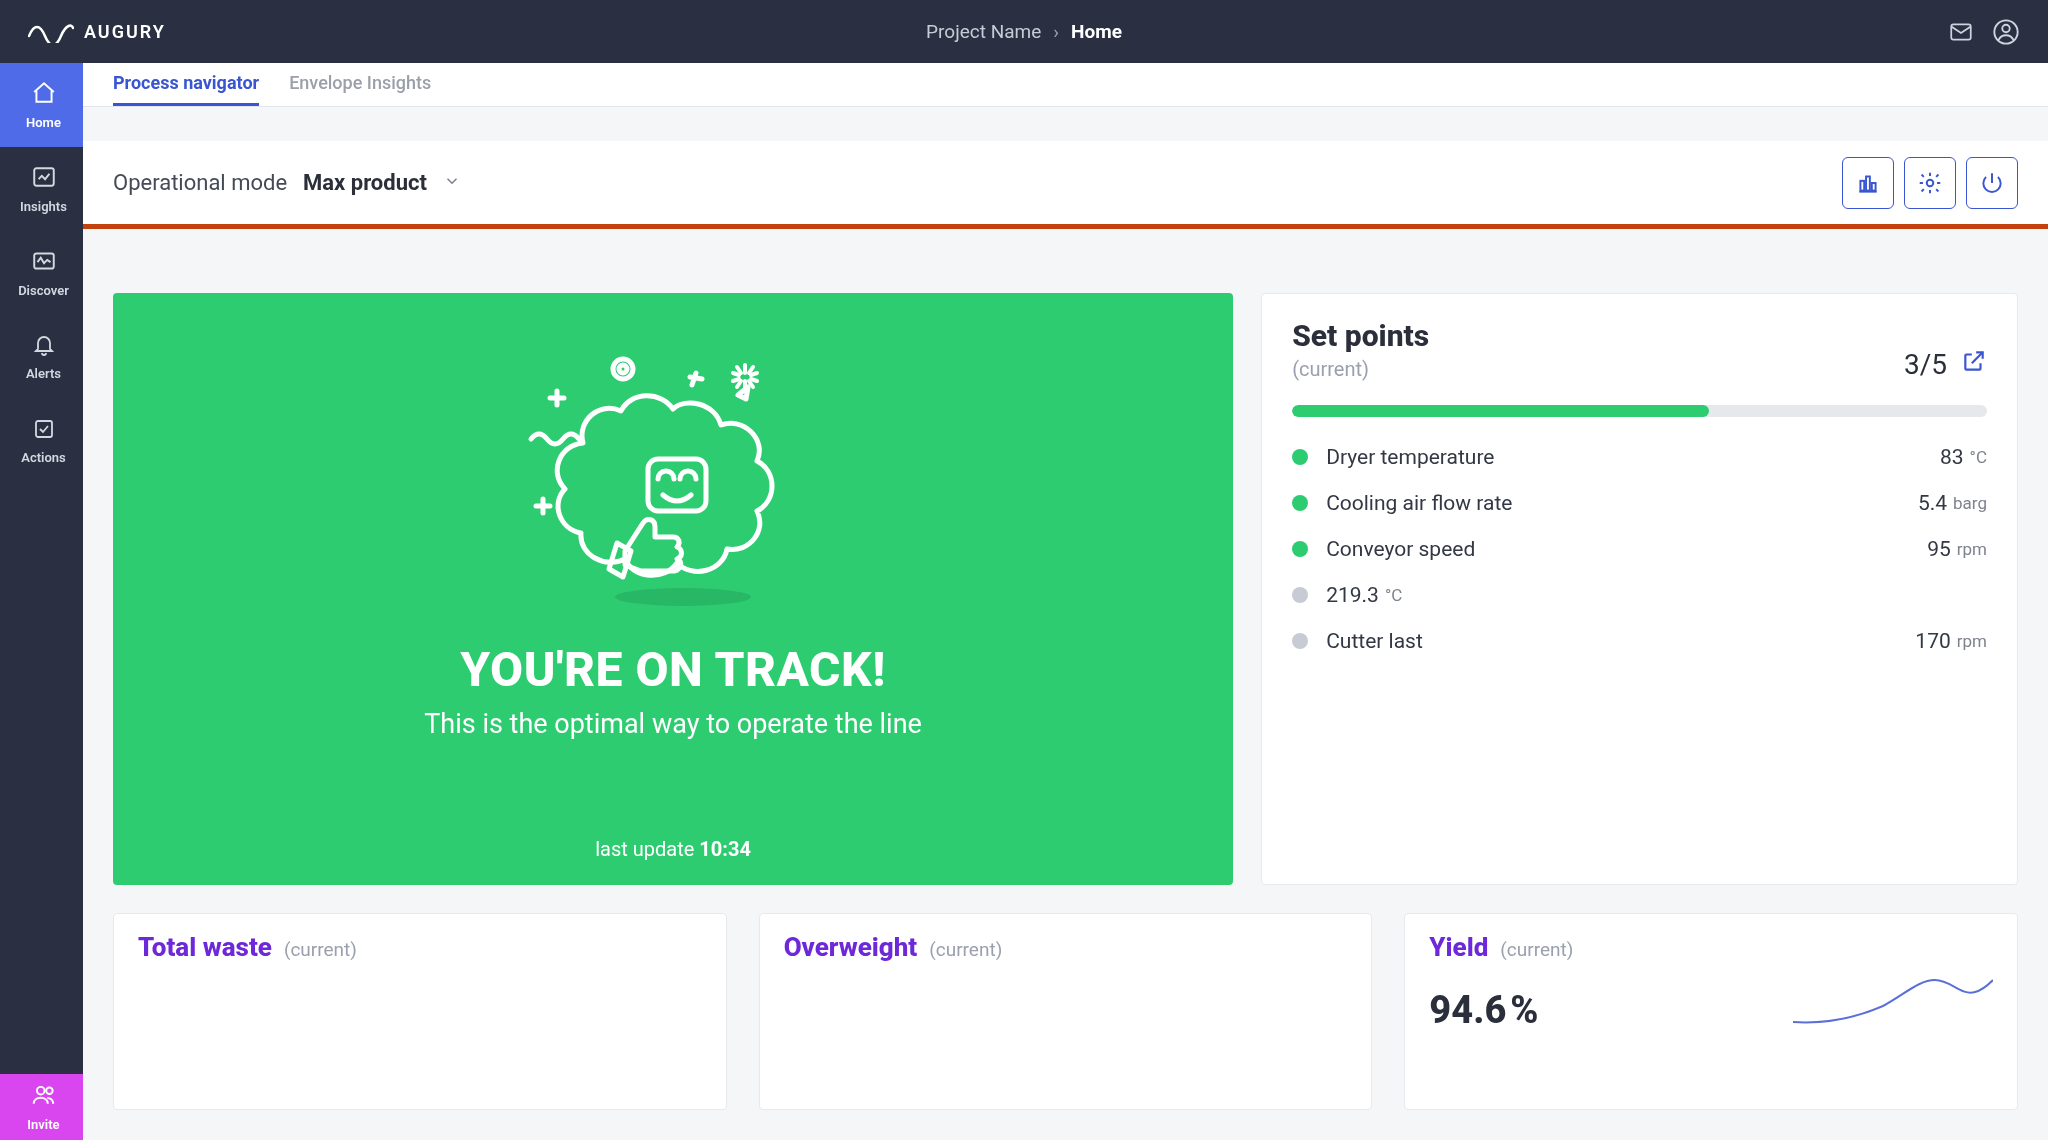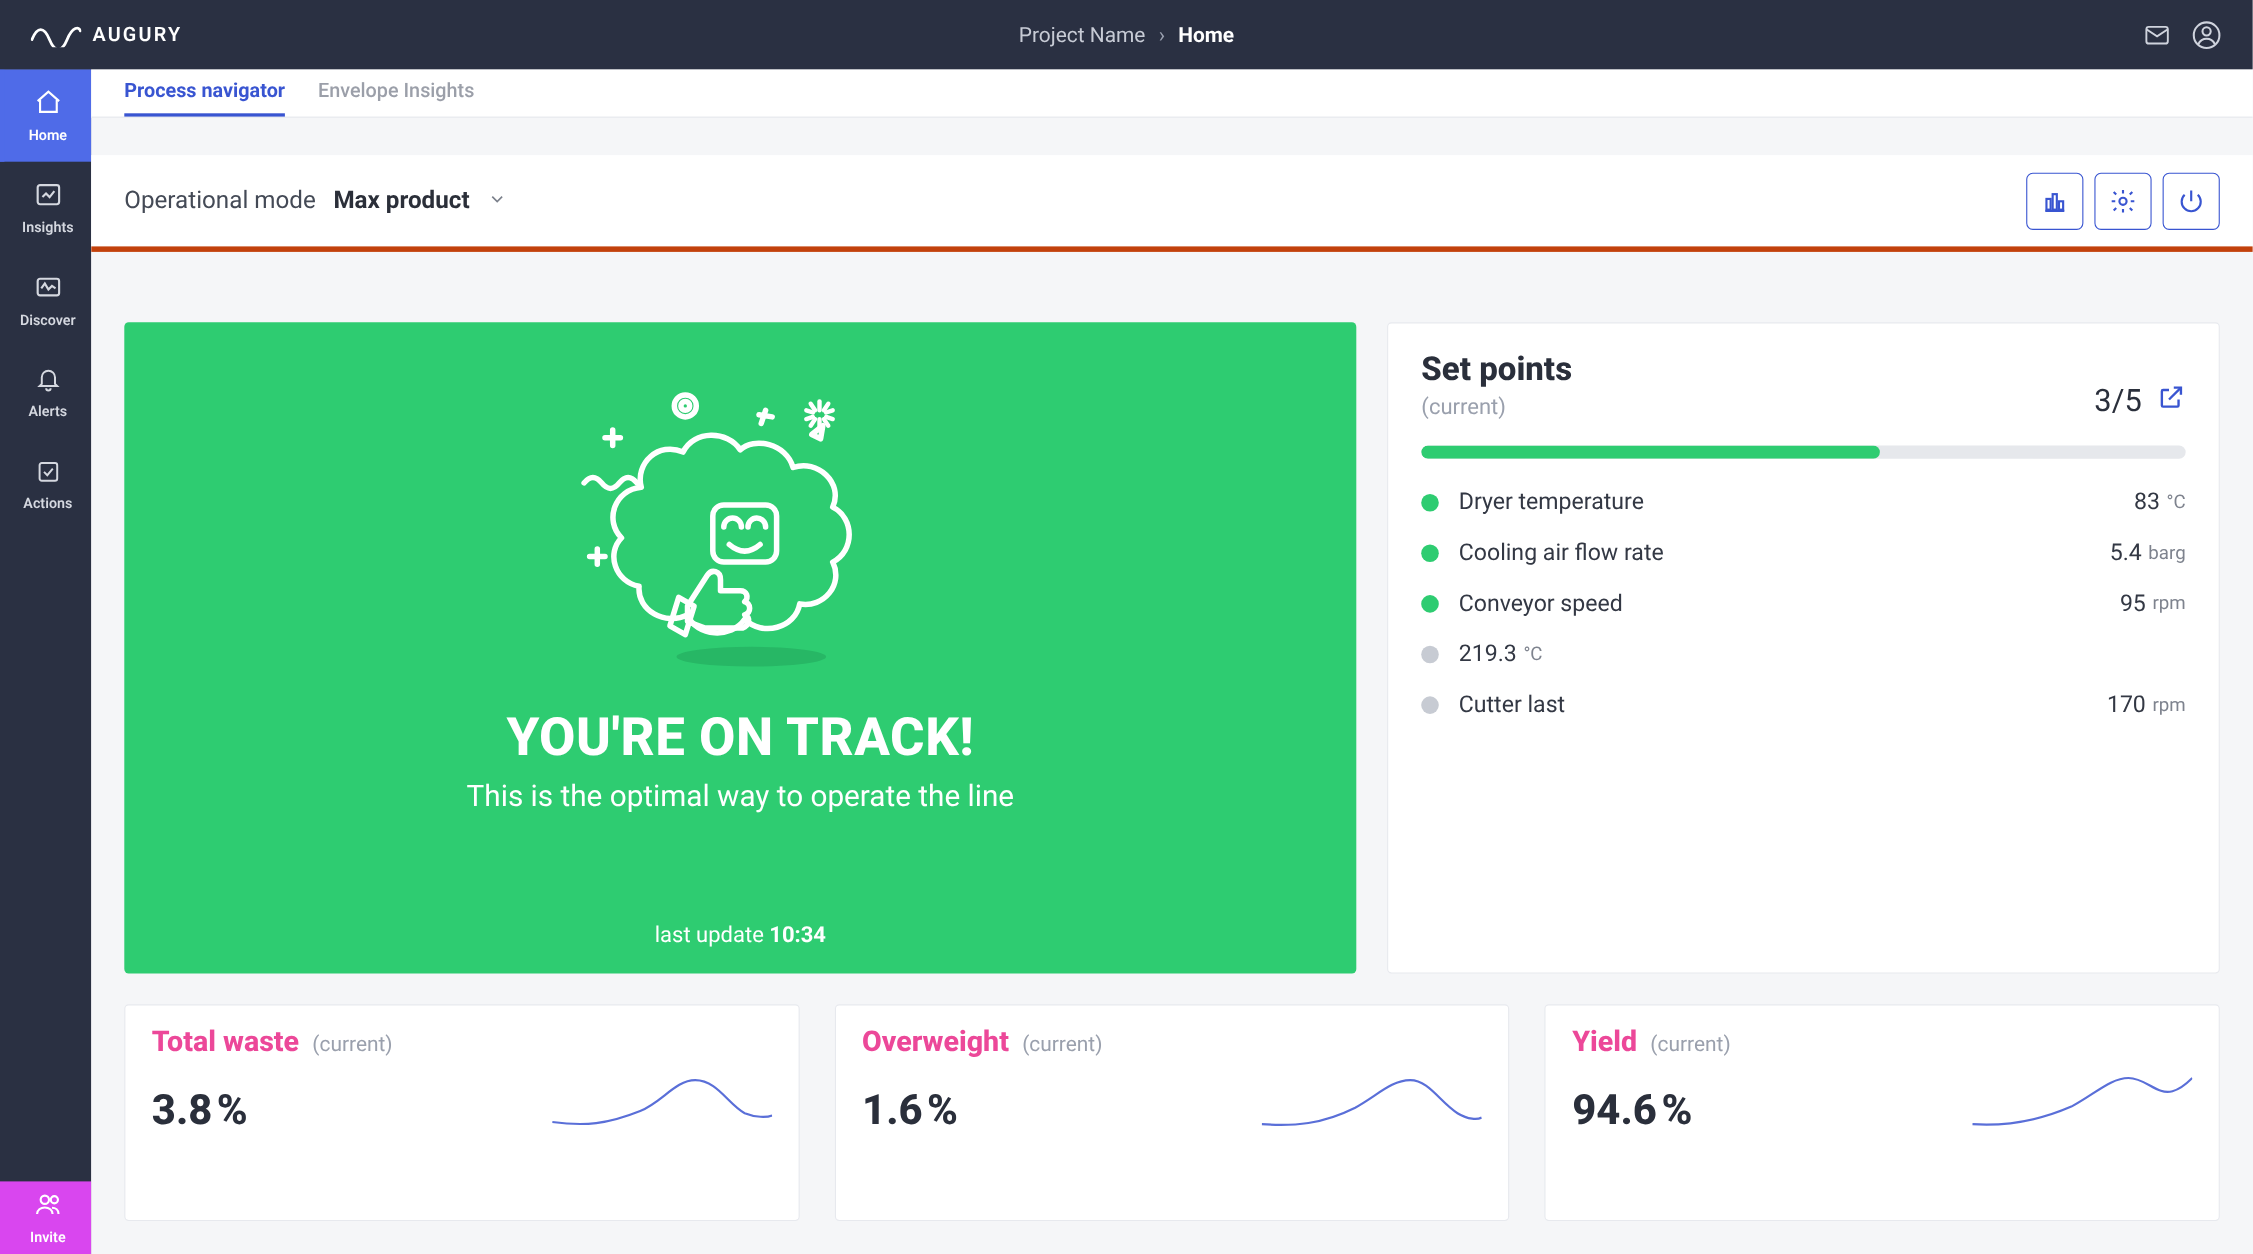--- a/index.html
+++ b/index.html
@@ -177,21 +177,21 @@
   
   
   .kpis {
     grid-column: 1 / span 2;
     display:grid;
     grid-template-columns: repeat(3, 1fr);
     gap: 32px;
   }
   .kpi { background:#fff; border:1px solid #e7e9ee; border-radius:4px; padding: 18px 24px 10px; display:flex; flex-direction:column; }
   .kpi-head { display:flex; align-items:baseline; gap:12px; }
-  .kpi-title { font-size: 26px; font-weight:800; color:#ec4899; }
+  .kpi-title { font-size: 26px; font-weight:800; color:#6d28d9; }
   .kpi-sub { color:#9aa0ad; font-size:19px; }
   .kpi-body { display:flex; align-items:flex-end; justify-content:space-between; margin-top: 10px; }
   .kpi-value { font-size: 38px; font-weight: 800; color:#2a2f3b; }
   .kpi-pct { margin-left:4px; }
   .spark { width: 200px; height: 60px; }
 </style>
 </head>
 <body>
 
 <div class="app">
@@ -439,41 +439,25 @@
             </div>
           </div>
         </div>
 
         <div class="kpis">
           <div class="kpi">
             <div class="kpi-head">
               <span class="kpi-title">Total waste</span>
               <span class="kpi-sub">(current)</span>
             </div>
-            <div class="kpi-body">
-              <div class="kpi-value">
-                <span>3.8</span><span class="kpi-pct">%</span>
-              </div>
-              <svg class="spark" viewBox="0 0 200 60">
-                  <path d="M0 48 C30 52 50 50 80 38 C100 30 112 10 130 10 C150 10 160 32 175 40 C185 44 195 44 200 42" fill="none" stroke="#5a6fd8" stroke-width="2"></path>
-                </svg>
-            </div>
           </div>
           <div class="kpi">
             <div class="kpi-head">
               <span class="kpi-title">Overweight</span>
               <span class="kpi-sub">(current)</span>
-            </div>
-            <div class="kpi-body">
-              <div class="kpi-value">
-                <span>1.6</span><span class="kpi-pct">%</span>
-              </div>
-              <svg class="spark" viewBox="0 0 200 60">
-                  <path d="M0 50 C30 52 55 50 85 35 C105 24 118 10 135 10 C152 10 162 30 178 40 C188 46 196 46 200 44" fill="none" stroke="#5a6fd8" stroke-width="2"></path>
-                </svg>
             </div>
           </div>
           <div class="kpi">
             <div class="kpi-head">
               <span class="kpi-title">Yield</span>
               <span class="kpi-sub">(current)</span>
             </div>
             <div class="kpi-body">
               <div class="kpi-value">
                 <span>94.6</span><span class="kpi-pct">%</span>

